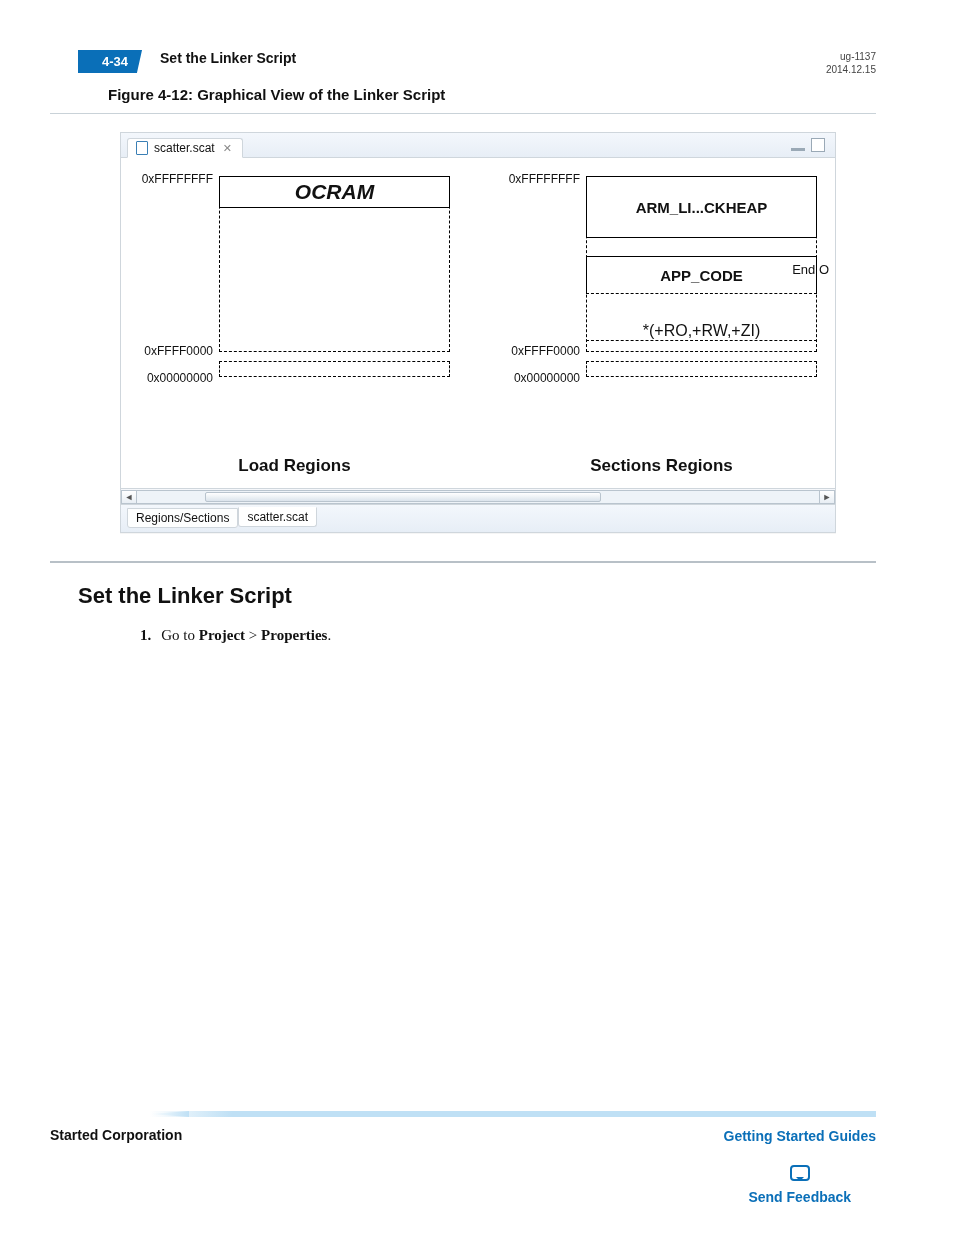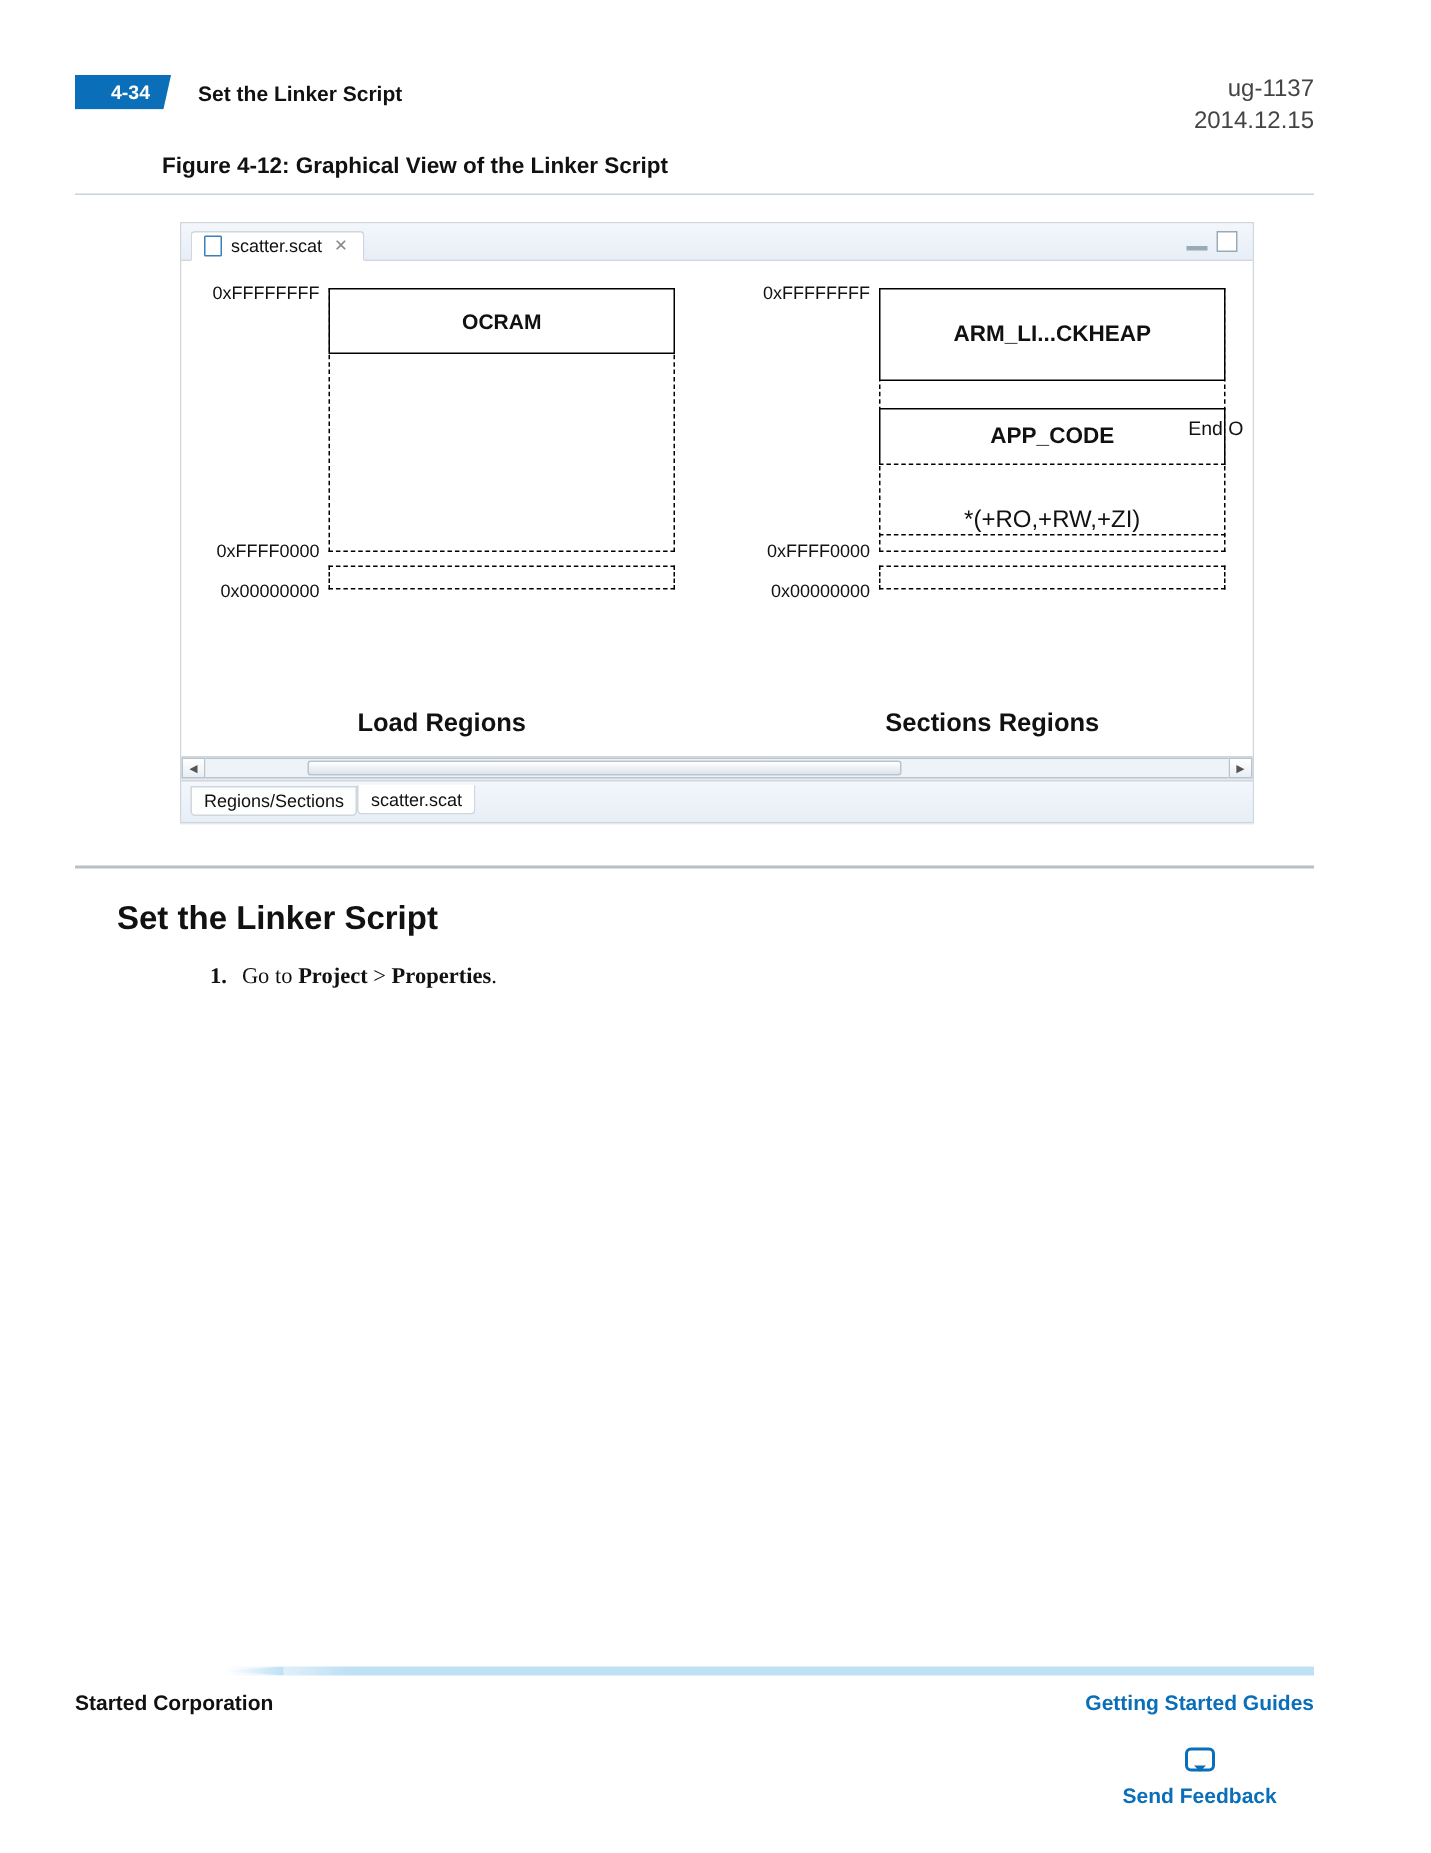--- a/index.html
+++ b/index.html
@@ -16,31 +16,31 @@
     inset: 0;
     padding: 50px 78px 40px 50px;
   }
   
   .head-row {
     display: flex;
     align-items: flex-start;
     justify-content: space-between;
     margin-bottom: 8px;
   }
-  .head-left { display: flex; align-items: center; gap: 18px; }
+  .head-left { display: flex; gap: 18px; margin-left: 28px; }
   .page-badge {
     background: #0a6fb8;
     color: #fff;
     font-weight: 700;
     font-size: 13px;
     padding: 4px 14px 4px 24px;
     clip-path: polygon(0 0, 100% 0, 92% 100%, 0 100%);
   }
   .head-title { font-weight: 700; font-size: 14px; }
-  .head-right { text-align: right; font-size: 16px; color: #444; line-height: 1.3; }
+  .head-right { text-align: right; font-size: 10px; color: #444; line-height: 1.3; }
   .fig-caption { font-weight: 700; font-size: 15px; margin: 10px 0 10px 58px; }
   .hr { border: 0; border-top: 1px solid #c9d2d8; margin: 8px 0 18px 0; }
 
   
   .figbox {
     margin: 0 40px 0 70px;
     border: 1px solid #cfd6dc;
     background: linear-gradient(#fafcff,#f2f6fb);
     padding: 0;
     box-shadow: 0 1px 0 rgba(0,0,0,.04);
@@ -168,21 +168,21 @@
 
     <div class="canvas">
       <div class="cols">
 
         <div class="col">
           <div class="memarea" style="top:0;bottom:60px;">
             <span class="axis-label" style="top:-4px;">0xFFFFFFFF</span>
             <span class="axis-label" style="top:168px;">0xFFFF0000</span>
             <span class="axis-label" style="top:195px;">0x00000000</span>
             <div class="dashbox" style="top:0;height:176px;"></div>
-            <div class="solidbox" style="top:0;height:44px;font-size:14px;">
+            <div class="solidbox" style="top:0;height:32px;font-size:21px;font-style:italic;">
               <span>OCRAM</span>
             </div>
             <div class="dashbox" style="top:185px;height:16px;border-style:dashed;"></div>
           </div>
           <div class="regions-title">Load Regions</div>
         </div>
 
         <div class="col">
           <div class="memarea" style="top:0;bottom:60px;">
             <span class="axis-label" style="top:-4px;">0xFFFFFFFF</span>

